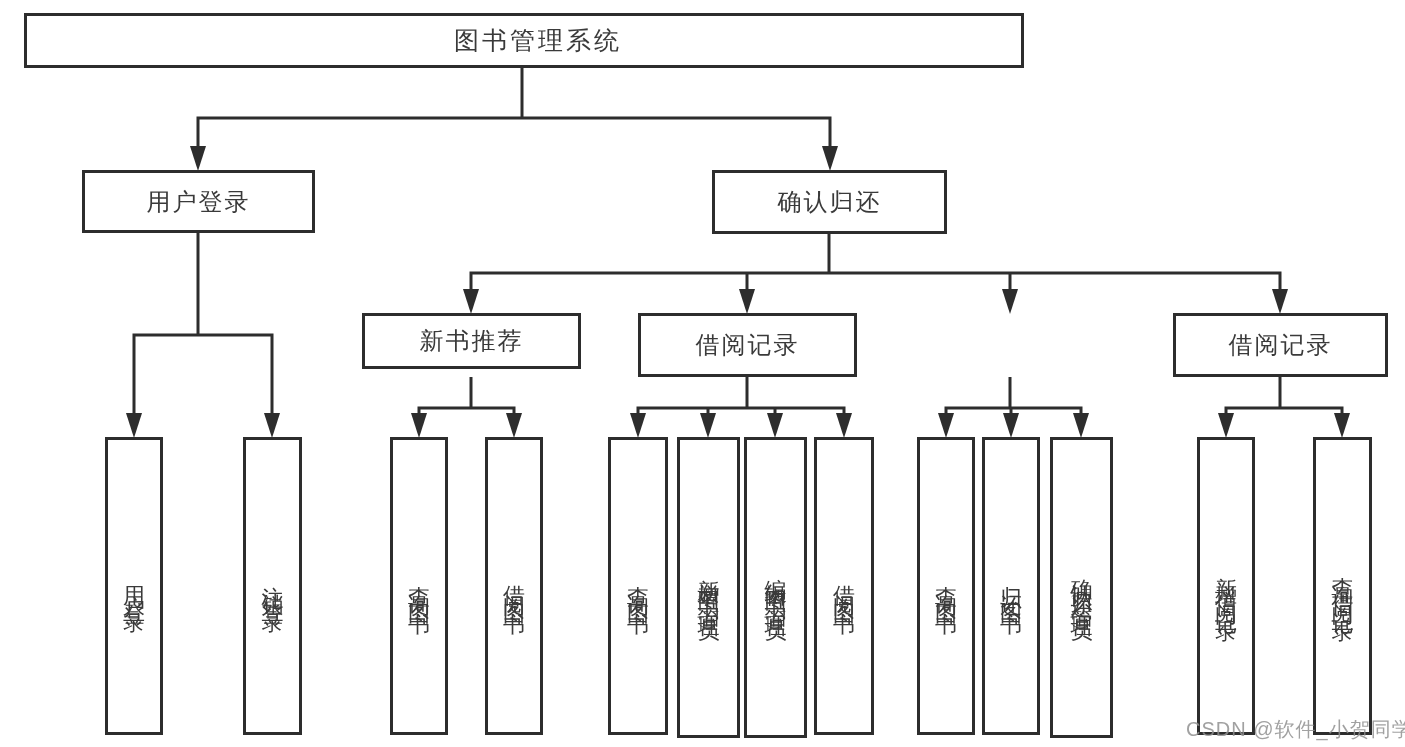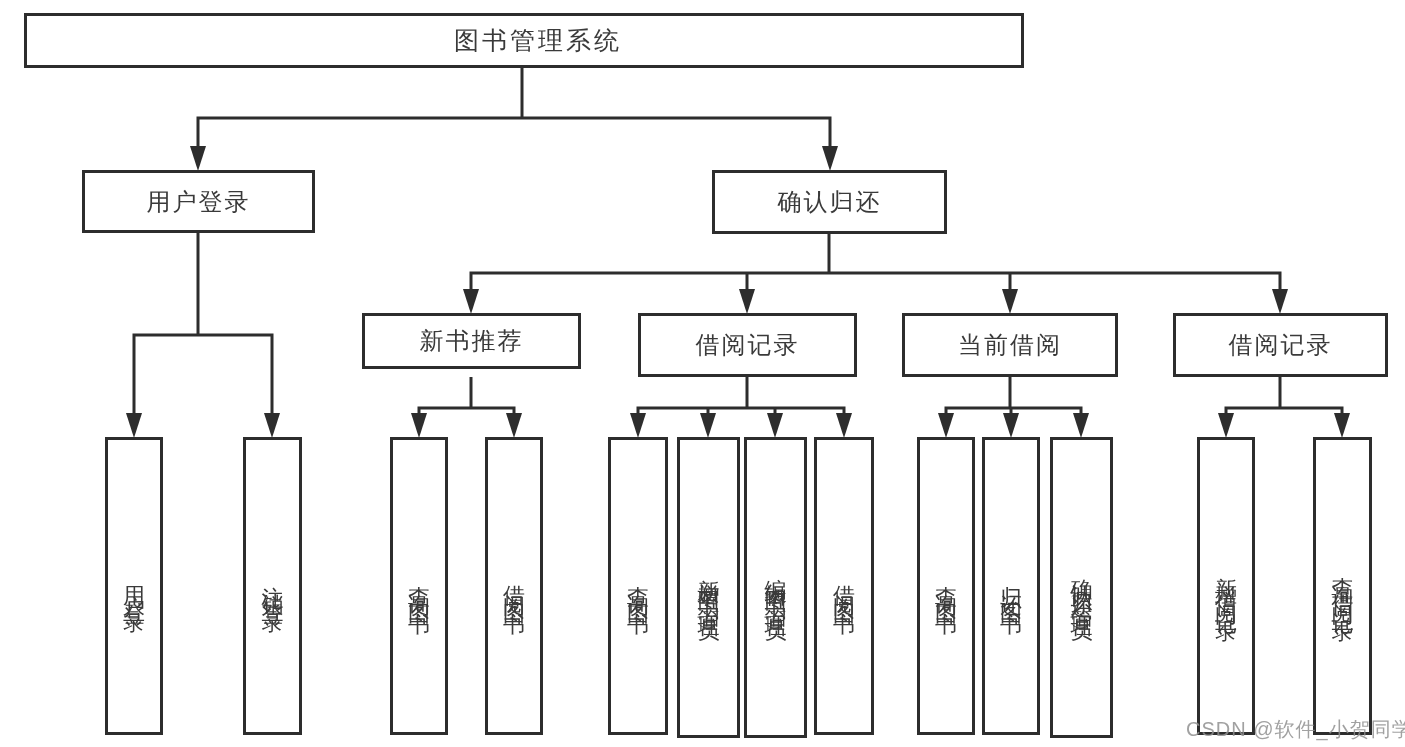--- a/index.html
+++ b/index.html
@@ -147,23 +147,20 @@
   <div class="node h" style="left:712px;top:170px;width:235px;height:64px">
     <span>确认归还</span>
   </div>
 
   <div class="node h" style="left:362px;top:313px;width:219px;height:56px">
     <span>新书推荐</span>
   </div>
   <div class="node h" style="left:638px;top:313px;width:219px;height:64px">
     <span>借阅记录</span>
   </div>
-  <div class="node h" style="left:902px;top:313px;width:216px;height:64px">
-    <span>当前借阅</span>
-  </div>
   <div class="node h" style="left:1173px;top:313px;width:215px;height:64px">
     <span>借阅记录</span>
   </div>
 
   <div class="node v" style="left:105px;top:437px;width:58px;height:298px">
     <span>用户登录</span>
   </div>
   <div class="node v" style="left:243px;top:437px;width:59px;height:298px">
     <span>注销登录</span>
   </div>

